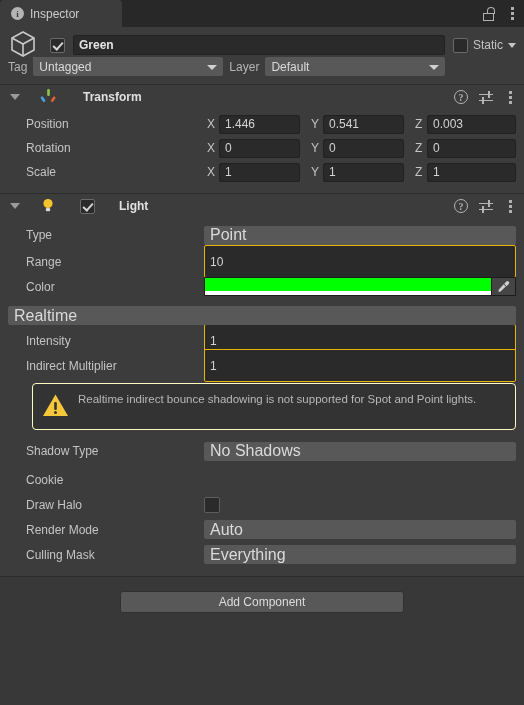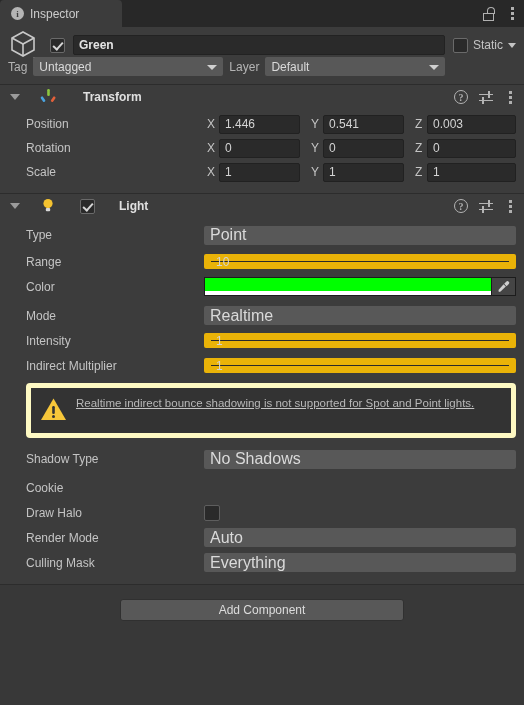--- a/index.html
+++ b/index.html
@@ -143,22 +143,22 @@
   .vec-cell { display: flex; align-items: center; flex: 1; }
   .axis { width: 15px; text-align: left; color: #c4c4c4; font-size: 12px; flex: none; padding-left: 3px; }
   .field {
     flex: 1; height: 19px; background: #2a2a2a;
     border: 1px solid #212121; border-radius: 2px;
     display: flex; align-items: center; padding: 0 5px;
     color: #d4d4d4; font-size: 12px; margin-right: 8px;
   }
   .vec-cell:last-child .field { margin-right: 0; }
   .field-wide {
-    flex: 1; height: 15px; background: #2a2a2a;
-    border: 7px solid #eab308; border-radius: 2px;
+    flex: 1; height: 33px; background: #2a2a2a;
+    border: 1px solid #eab308; border-radius: 2px;
     display: flex; align-items: center; padding: 0 5px;
     color: #d4d4d4; font-size: 12px;
   }
   .dd-wide {
     flex: 1; height: 19px; background: #585858; border-radius: 2px;
     display: flex; align-items: center; padding: 0 6px;
     color: #dadada; font-size: 16px; position: relative;
   }
   .obj-field {
     flex: 1; height: 19px; background: #2a2a2a;
@@ -189,25 +189,24 @@
   .swatch .alpha { position: absolute; left: 0; right: 0; bottom: 0; height: 4px; background: #ffffff; }
   .eyedrop {
     width: 24px; height: 19px; background: #454545;
     border: 1px solid #1c1c1c; border-left: none;
     display: flex; align-items: center; justify-content: center;
   }
   .eyedrop svg { display: block; }
 
   
   .warn {
-    margin: 6px 0 8px 18px; background: #333333;
-    border: 5px solid #fef9c3; border-radius: 4px;
+    margin: 6px 0 8px 24px; background: #333333;
+    border: 1px solid #fef9c3; border-radius: 4px;
     display: flex; align-items: flex-start; gap: 9px;
     padding: 8px 10px 8px 9px;
-    text-decoration: underline;
   }
   .warn-text { color: #b8b8b8; font-size: 11.5px; line-height: 15px; }
   .tri { flex: none; margin-top: 1px; }
 
   .chk-sm {
     width: 16px; height: 16px; background: #2a2a2a;
     border: 1px solid #5e5e5e; border-radius: 2px; flex: none;
   }
 
   
@@ -411,21 +410,20 @@
         <span class="eyedrop">
           <svg width="13" height="13" viewBox="0 0 13 13">
             <path d="M9.4 1.6 a1.7 1.7 0 0 1 2.4 2.4 L9.6 6.2 L7.2 3.8 Z" fill="#cfcfcf"></path>
             <path d="M6.6 4.2 L8.8 6.4 L3.6 11.6 L1.8 11.9 L1.5 10.1 Z" fill="#cfcfcf"></path>
           </svg>
         </span>
       </span>
     </div>
 
     <div class="row" style="margin-top:6px">
-      <span class="row-label">Mode</span>
       <span class="dd-wide">
         <span>Realtime</span>
         <span class="caret2"></span>
       </span>
     </div>
 
     <div class="row">
       <span class="row-label">Intensity</span>
       <span class="field-wide">1</span>
     </div>

